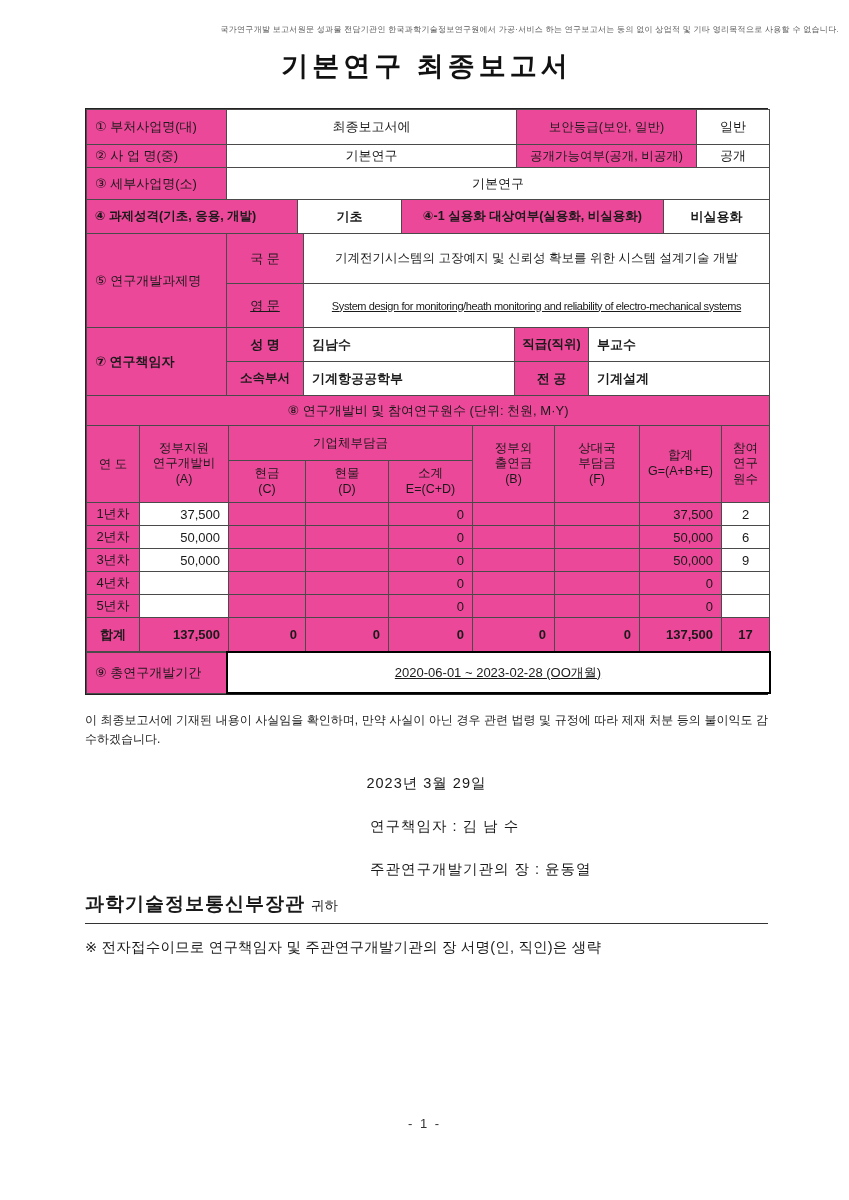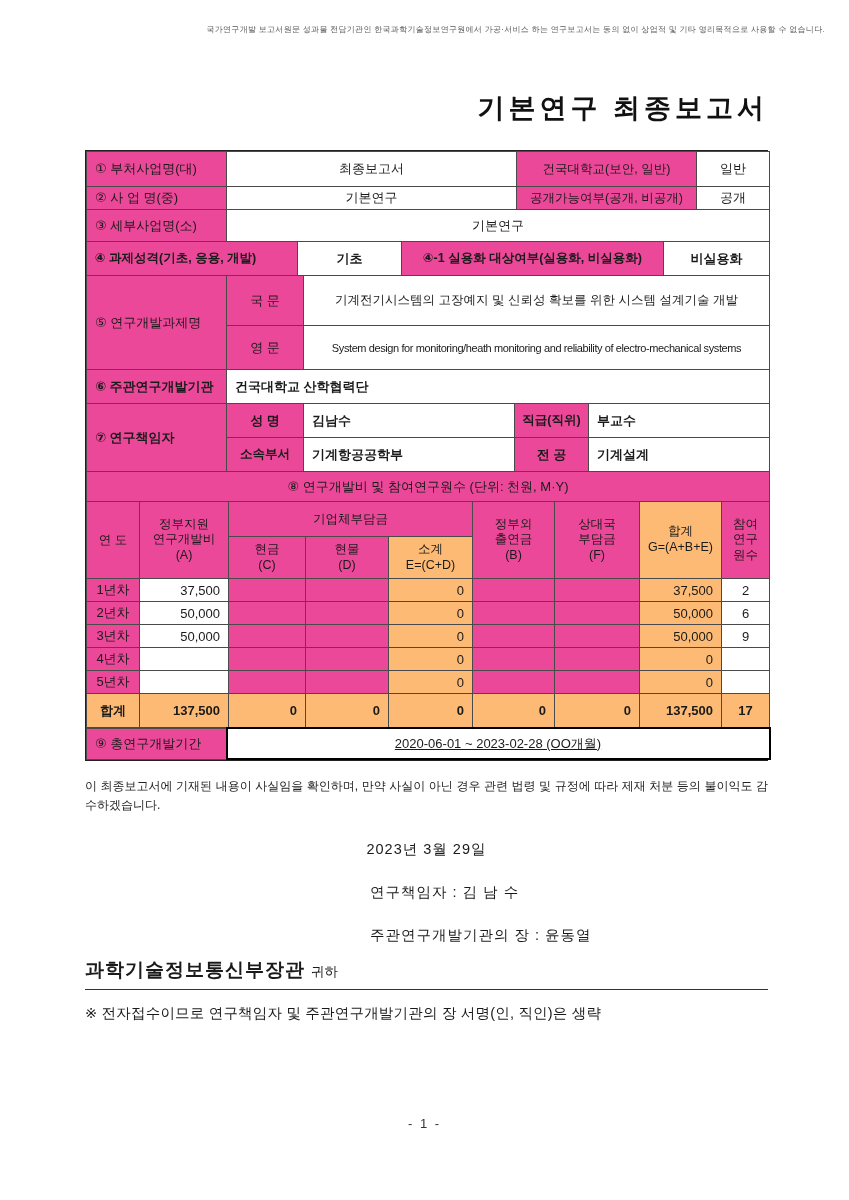--- a/index.html
+++ b/index.html
@@ -7,54 +7,54 @@
   .page {
     position: relative;
     width: 849px; height: 1200px;
     margin: 0 auto;
     background: #ffffff;
     font-family: "Liberation Sans", "DejaVu Sans", sans-serif;
     color: #1a1a1a;
     overflow: hidden;
   }
   .top-notice {
-    position: absolute; top: 24px; right: 24px;
+    position: absolute; top: 24px; right: 10px;
     font-size: 8px; color: #5a5a5a; letter-spacing: 0.3px;
   }
   .content { position: absolute; left: 85px; top: 0; width: 683px; }
   .doc-title {
-    margin-top: 90px;
-    text-align: right;
+    margin-top: 48px;
+    text-align: center;
     font-size: 27px; font-weight: bold; letter-spacing: 4px;
     color: #111;
   }
   .doc-table-wrap { margin-top: 24px; border: 1px solid #222; }
   table { width: 100%; border-collapse: collapse; table-layout: fixed; }
   table + table { margin-top: -1px; }
   td {
     border: 1px solid #4a4a4a;
     font-size: 13px;
     padding: 2px 6px;
     overflow: hidden;
     vertical-align: middle;
     background: #fff;
   }
   .g { background: #ec4899; }
-  .o { background: #fdba74; }
+  .o { background: #ec4899; }
   .ctr { text-align: center; }
   .lft { text-align: left; padding-left: 8px; }
   .num { text-align: right; padding-right: 8px; }
   .pre { white-space: pre-line; line-height: 1.25; }
   .small { font-size: 12.5px; }
   .eng { font-size: 11px; letter-spacing: -0.4px; white-space: nowrap; text-align: center; padding:0 2px; }
   .kor-title { font-size: 12.5px; white-space: nowrap; text-align: center; padding:0 2px; }
   .thick { border: 2.5px solid #000; text-decoration: underline; }
   .h35 td { height: 35px; } .h33 td { height: 22px; } .h32 td { height: 32px; }
-  .h34 td { height: 34px; font-weight: bold; } .h50 td { height: 50px; } .h44 td { height: 44px; }
-  .h30 td { height: 30px; } .h42 td { height: 42px; } .h41 td { height: 31px; }
+  .h34 td { height: 34px; font-weight: bold; } .h50 td { height: 50px; } .h44 td { height: 44px; text-decoration: underline; }
+  .h30 td { height: 30px; } .h42 td { height: 42px; } .h41 td { height: 41px; }
   .statement { margin-top: 16px; font-size: 12px; line-height: 1.55; text-align: justify; color:#222; }
   .date-line { margin-top: 26px; text-align: center; font-size: 14.5px; letter-spacing: 1px; }
   .sig-line { margin-top: 24px; margin-left: 285px; font-size: 14.5px; letter-spacing: 1px; }
   .minister-line {
     margin-top: 12px;
     border-bottom: 1.5px solid #333;
     padding-bottom: 6px;
   }
   .minister-name { font-size: 19px; font-weight: bold; letter-spacing: 1px; }
   .minister-suffix { font-size: 13.5px; margin-left: 6px; }
@@ -80,22 +80,22 @@
       <table>
         <colgroup>
             <col style="width:140px">
             <col style="width:290px">
             <col style="width:180px">
             <col style="width:73px">
           </colgroup>
         <tbody>
             <tr class="h35">
           <td class="g lft">① 부처사업명(대)</td>
-          <td class="ctr">최종보고서</td>
-          <td class="g ctr small">건국대학교(보안, 일반)</td>
+          <td class="ctr">최종보고서에</td>
+          <td class="g ctr small">보안등급(보안, 일반)</td>
           <td class="ctr">일반</td>
         </tr>
         <tr class="h33">
           <td class="g lft">② 사  업  명(중)</td>
           <td class="ctr">기본연구</td>
           <td class="g ctr small">공개가능여부(공개, 비공개)</td>
           <td class="ctr">공개</td>
         </tr>
       </tbody>
         </table>
@@ -142,32 +142,20 @@
           <td class="g ctr">국 문</td>
           <td class="kor-title">기계전기시스템의 고장예지 및 신뢰성 확보를 위한 시스템 설계기술 개발</td>
         </tr>
         <tr class="h44">
           <td class="g ctr">영 문</td>
           <td class="eng">System design for monitoring/heath monitoring and reliability of electro-mechanical systems</td>
         </tr>
       </tbody>
         </table>
 
-      <table>
-        <colgroup>
-            <col style="width:140px">
-            <col style="width:543px">
-          </colgroup>
-        <tbody>
-            <tr class="h34">
-          <td class="g lft">⑥ 주관연구개발기관</td>
-          <td class="lft">건국대학교 산학협력단</td>
-        </tr>
-      </tbody>
-        </table>
 
       <table>
         <colgroup>
             <col style="width:140px">
             <col style="width:77px">
             <col style="width:211px">
             <col style="width:74px">
             <col style="width:181px">
           </colgroup>
         <tbody>

